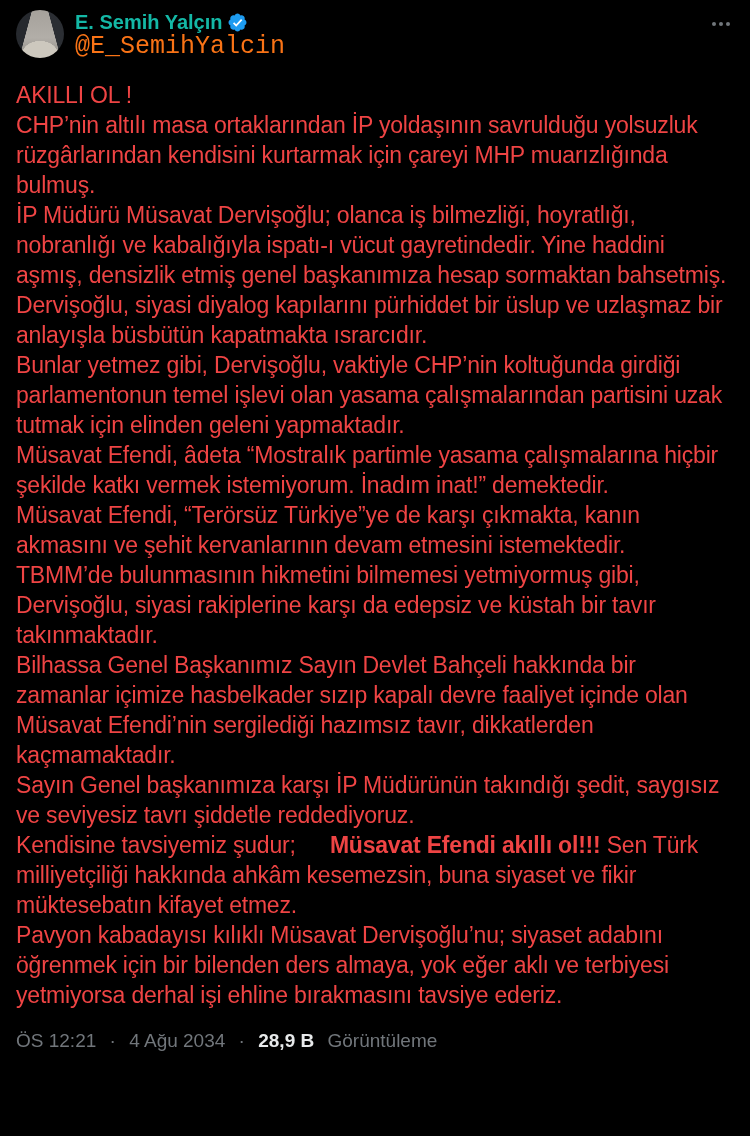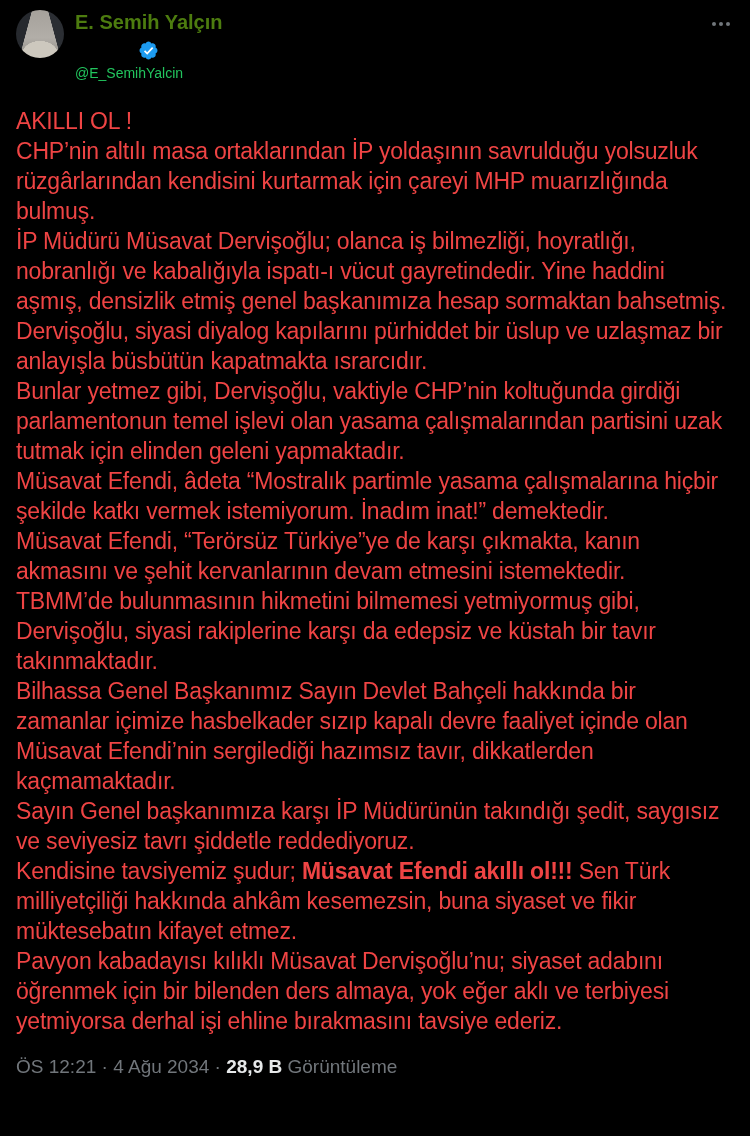--- a/index.html
+++ b/index.html
@@ -41,34 +41,34 @@
     margin-left: 11px;
     min-width: 0;
   }
   .name-row {
     display: flex;
     align-items: center;
     gap: 5px;
     font-weight: bold;
     font-size: 20px;
     line-height: 25px;
-    color: #4d7c0f;
-    flex-direction: column;
+    color: #14b8a6;
   }
   .verified {
     width: 21px;
     height: 21px;
     flex: none;
     display: inline-block;
   }
   .handle {
-    font-size: 14px;
+    font-size: 25px;
     line-height: 24px;
-    color: #22c55e;
+    color: #f97316;
     font-weight: normal;
+    font-family: Liberation Mono, monospace;
   }
   .more-button {
     margin-left: auto;
     margin-top: 8px;
     display: flex;
     gap: 3px;
     padding: 4px;
     cursor: pointer;
   }
   .more-button .dot {
@@ -80,27 +80,27 @@
   
   .tweet-text {
     margin-top: 21px;
     font-size: 23px;
     line-height: 30px;
     letter-spacing: -0.2px;
     color: #ef4444;
     word-wrap: break-word;
   }
   .tweet-paragraph { margin: 0; }
-  .tweet-text .bold { font-weight: bold; }
+  .tweet-text .bold { font-weight: bold; margin-left: 28px; }
   
   .footer {
     margin-top: 19px;
     display: flex;
     align-items: flex-end;
-    gap: 0;
+    gap: 8px;
     font-size: 19px;
     line-height: 24px;
     color: #71767b;
     white-space: pre;
   }
   .footer .views-count {
     color: #e7e9ea;
     font-weight: bold;
   }
 </style>

